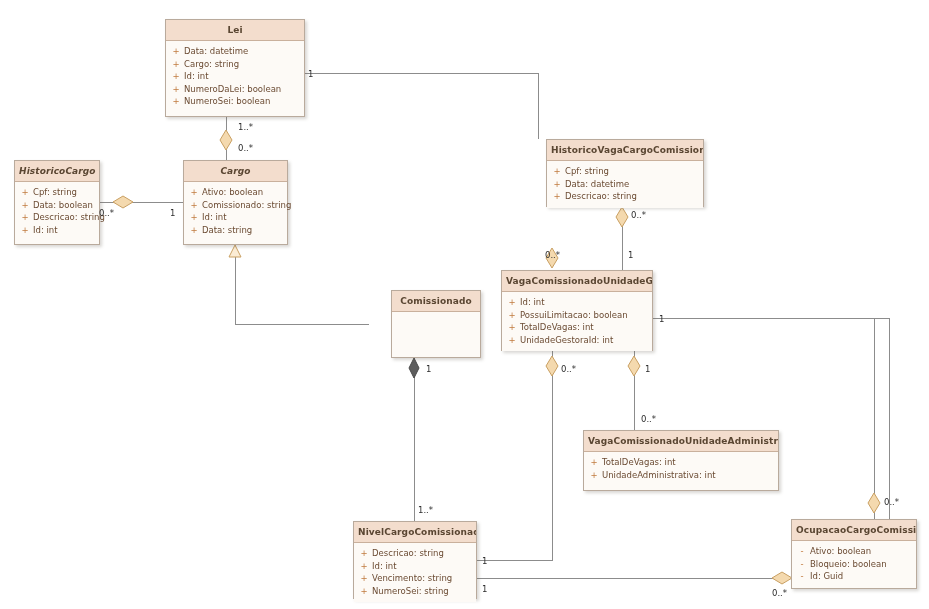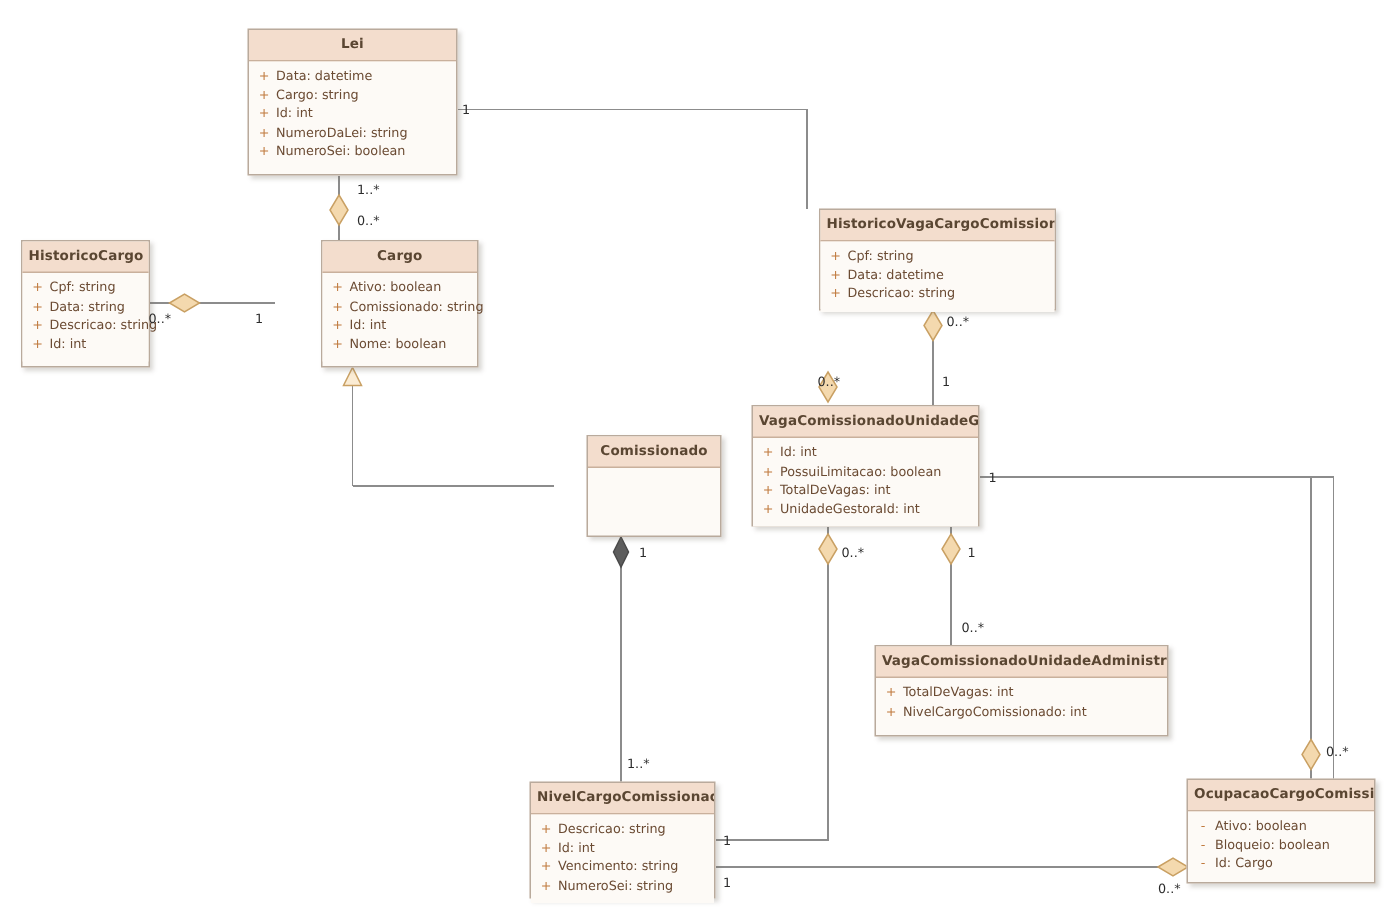--- a/index.html
+++ b/index.html
@@ -24,21 +24,21 @@
     border-bottom:1px solid #c9b09c;
     color:#5a4632;
     font-size:9px;
     font-weight:bold;
     text-align:center;
     padding:5px 4px 5px 4px;
     letter-spacing:0.1px;
     white-space:nowrap;
     overflow:hidden;
   }
-  .uml-title.abstract{}
+  .uml-title.abstract{font-style:italic;}
   .uml-body{
     box-sizing:border-box;
     background:#fdfaf6;
     padding:4px 2px 5px 2px;
   }
   .uml-body.empty{padding:0;}
   .attr{
     display:flex;
     align-items:baseline;
     font-size:8.5px;
@@ -131,67 +131,67 @@
           <div class="attr">
             <span class="vis">+</span>
             <span class="aname">Cargo: string</span>
           </div>
           <div class="attr">
             <span class="vis">+</span>
             <span class="aname">Id: int</span>
           </div>
           <div class="attr">
             <span class="vis">+</span>
-            <span class="aname">NumeroDaLei: string</span>
+            <span class="aname">NumeroDaLei: boolean</span>
           </div>
           <div class="attr">
             <span class="vis">+</span>
             <span class="aname">NumeroSei: boolean</span>
           </div>
         </div>
       </div>
       <div class="uml-class" style="left: 14px; top: 160px; width: 86px; height: 85px;">
         <div class="uml-title abstract">HistoricoCargo</div>
         <div class="uml-body">
           <div class="attr">
             <span class="vis">+</span>
             <span class="aname">Cpf: string</span>
           </div>
           <div class="attr">
             <span class="vis">+</span>
+            <span class="aname">Data: boolean</span>
+          </div>
+          <div class="attr">
+            <span class="vis">+</span>
+            <span class="aname">Descricao: string</span>
+          </div>
+          <div class="attr">
+            <span class="vis">+</span>
+            <span class="aname">Id: int</span>
+          </div>
+        </div>
+      </div>
+      <div class="uml-class" style="left: 183px; top: 160px; width: 105px; height: 85px;">
+        <div class="uml-title abstract">Cargo</div>
+        <div class="uml-body">
+          <div class="attr">
+            <span class="vis">+</span>
+            <span class="aname">Ativo: boolean</span>
+          </div>
+          <div class="attr">
+            <span class="vis">+</span>
+            <span class="aname">Comissionado: string</span>
+          </div>
+          <div class="attr">
+            <span class="vis">+</span>
+            <span class="aname">Id: int</span>
+          </div>
+          <div class="attr">
+            <span class="vis">+</span>
             <span class="aname">Data: string</span>
-          </div>
-          <div class="attr">
-            <span class="vis">+</span>
-            <span class="aname">Descricao: string</span>
-          </div>
-          <div class="attr">
-            <span class="vis">+</span>
-            <span class="aname">Id: int</span>
-          </div>
-        </div>
-      </div>
-      <div class="uml-class" style="left: 183px; top: 160px; width: 105px; height: 85px; margin-left: 31px;">
-        <div class="uml-title abstract">Cargo</div>
-        <div class="uml-body">
-          <div class="attr">
-            <span class="vis">+</span>
-            <span class="aname">Ativo: boolean</span>
-          </div>
-          <div class="attr">
-            <span class="vis">+</span>
-            <span class="aname">Comissionado: string</span>
-          </div>
-          <div class="attr">
-            <span class="vis">+</span>
-            <span class="aname">Id: int</span>
-          </div>
-          <div class="attr">
-            <span class="vis">+</span>
-            <span class="aname">Nome: boolean</span>
           </div>
         </div>
       </div>
       <div class="uml-class" style="left: 546px; top: 139px; width: 158px; height: 68px;">
         <div class="uml-title">HistoricoVagaCargoComissionado</div>
         <div class="uml-body">
           <div class="attr">
             <span class="vis">+</span>
             <span class="aname">Cpf: string</span>
           </div>
@@ -232,21 +232,21 @@
       </div>
       <div class="uml-class" style="left: 583px; top: 430px; width: 196px; height: 61px;">
         <div class="uml-title">VagaComissionadoUnidadeAdministrativa</div>
         <div class="uml-body">
           <div class="attr">
             <span class="vis">+</span>
             <span class="aname">TotalDeVagas: int</span>
           </div>
           <div class="attr">
             <span class="vis">+</span>
-            <span class="aname">NivelCargoComissionado: int</span>
+            <span class="aname">UnidadeAdministrativa: int</span>
           </div>
         </div>
       </div>
       <div class="uml-class" style="left: 353px; top: 521px; width: 124px; height: 78px;">
         <div class="uml-title">NivelCargoComissionado</div>
         <div class="uml-body">
           <div class="attr">
             <span class="vis">+</span>
             <span class="aname">Descricao: string</span>
           </div>
@@ -270,21 +270,21 @@
           <div class="attr">
             <span class="vis">-</span>
             <span class="aname">Ativo: boolean</span>
           </div>
           <div class="attr">
             <span class="vis">-</span>
             <span class="aname">Bloqueio: boolean</span>
           </div>
           <div class="attr">
             <span class="vis">-</span>
-            <span class="aname">Id: Cargo</span>
+            <span class="aname">Id: Guid</span>
           </div>
         </div>
       </div>
     </div>
 
   <div id="mult-layer">
       <div class="mult" style="left: 308px; top: 69px;">1</div>
       <div class="mult" style="left: 238px; top: 122px;">1..*</div>
       <div class="mult" style="left: 238px; top: 143px;">0..*</div>
       <div class="mult" style="left: 99px; top: 208px;">0..*</div>

